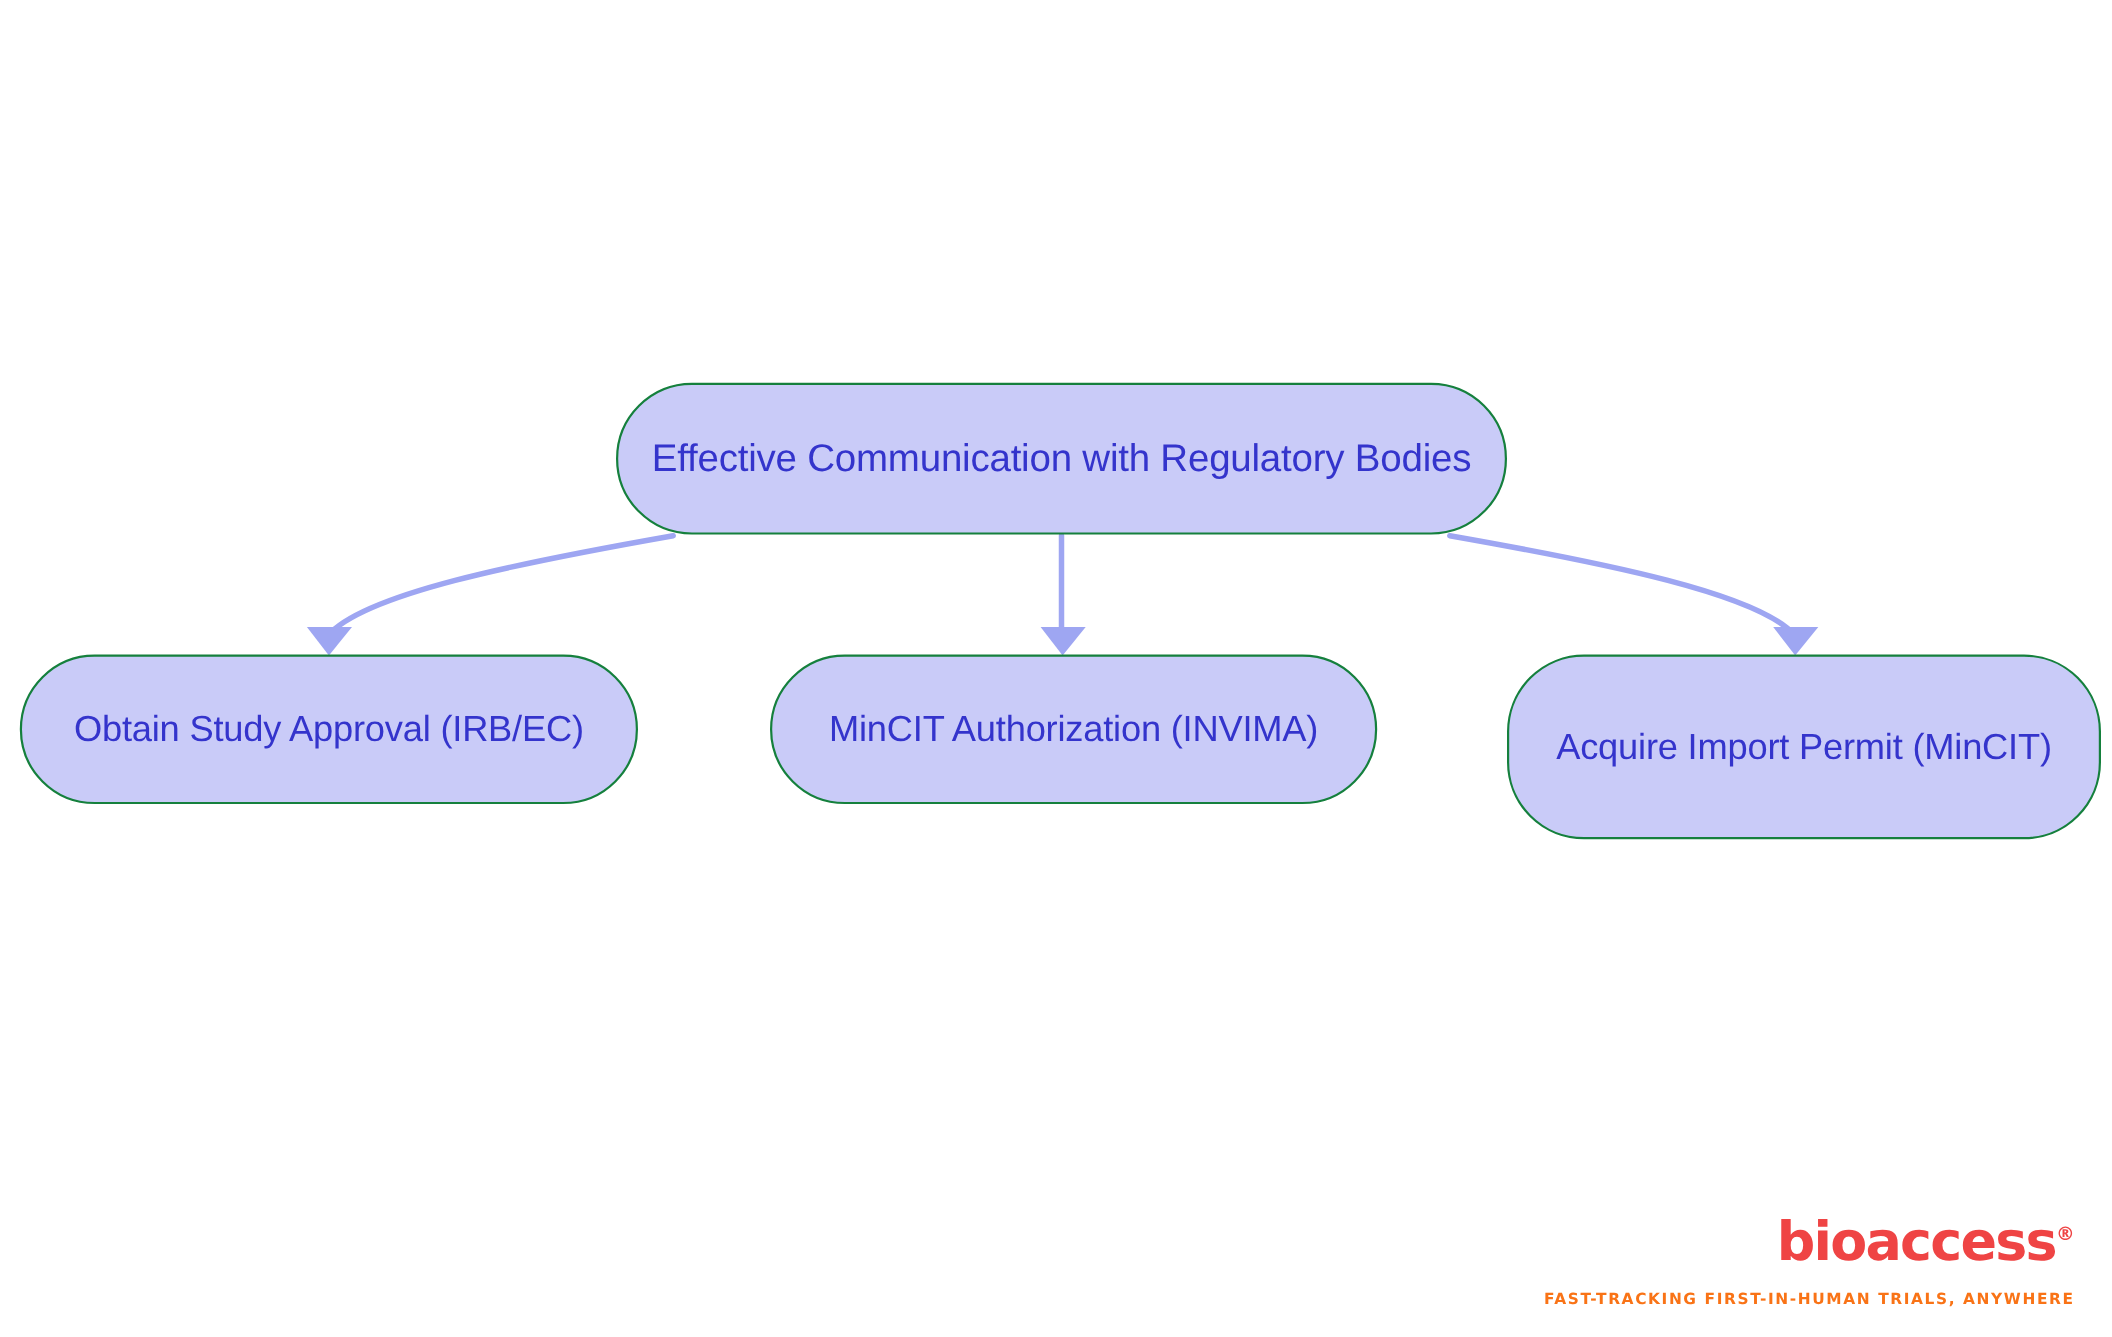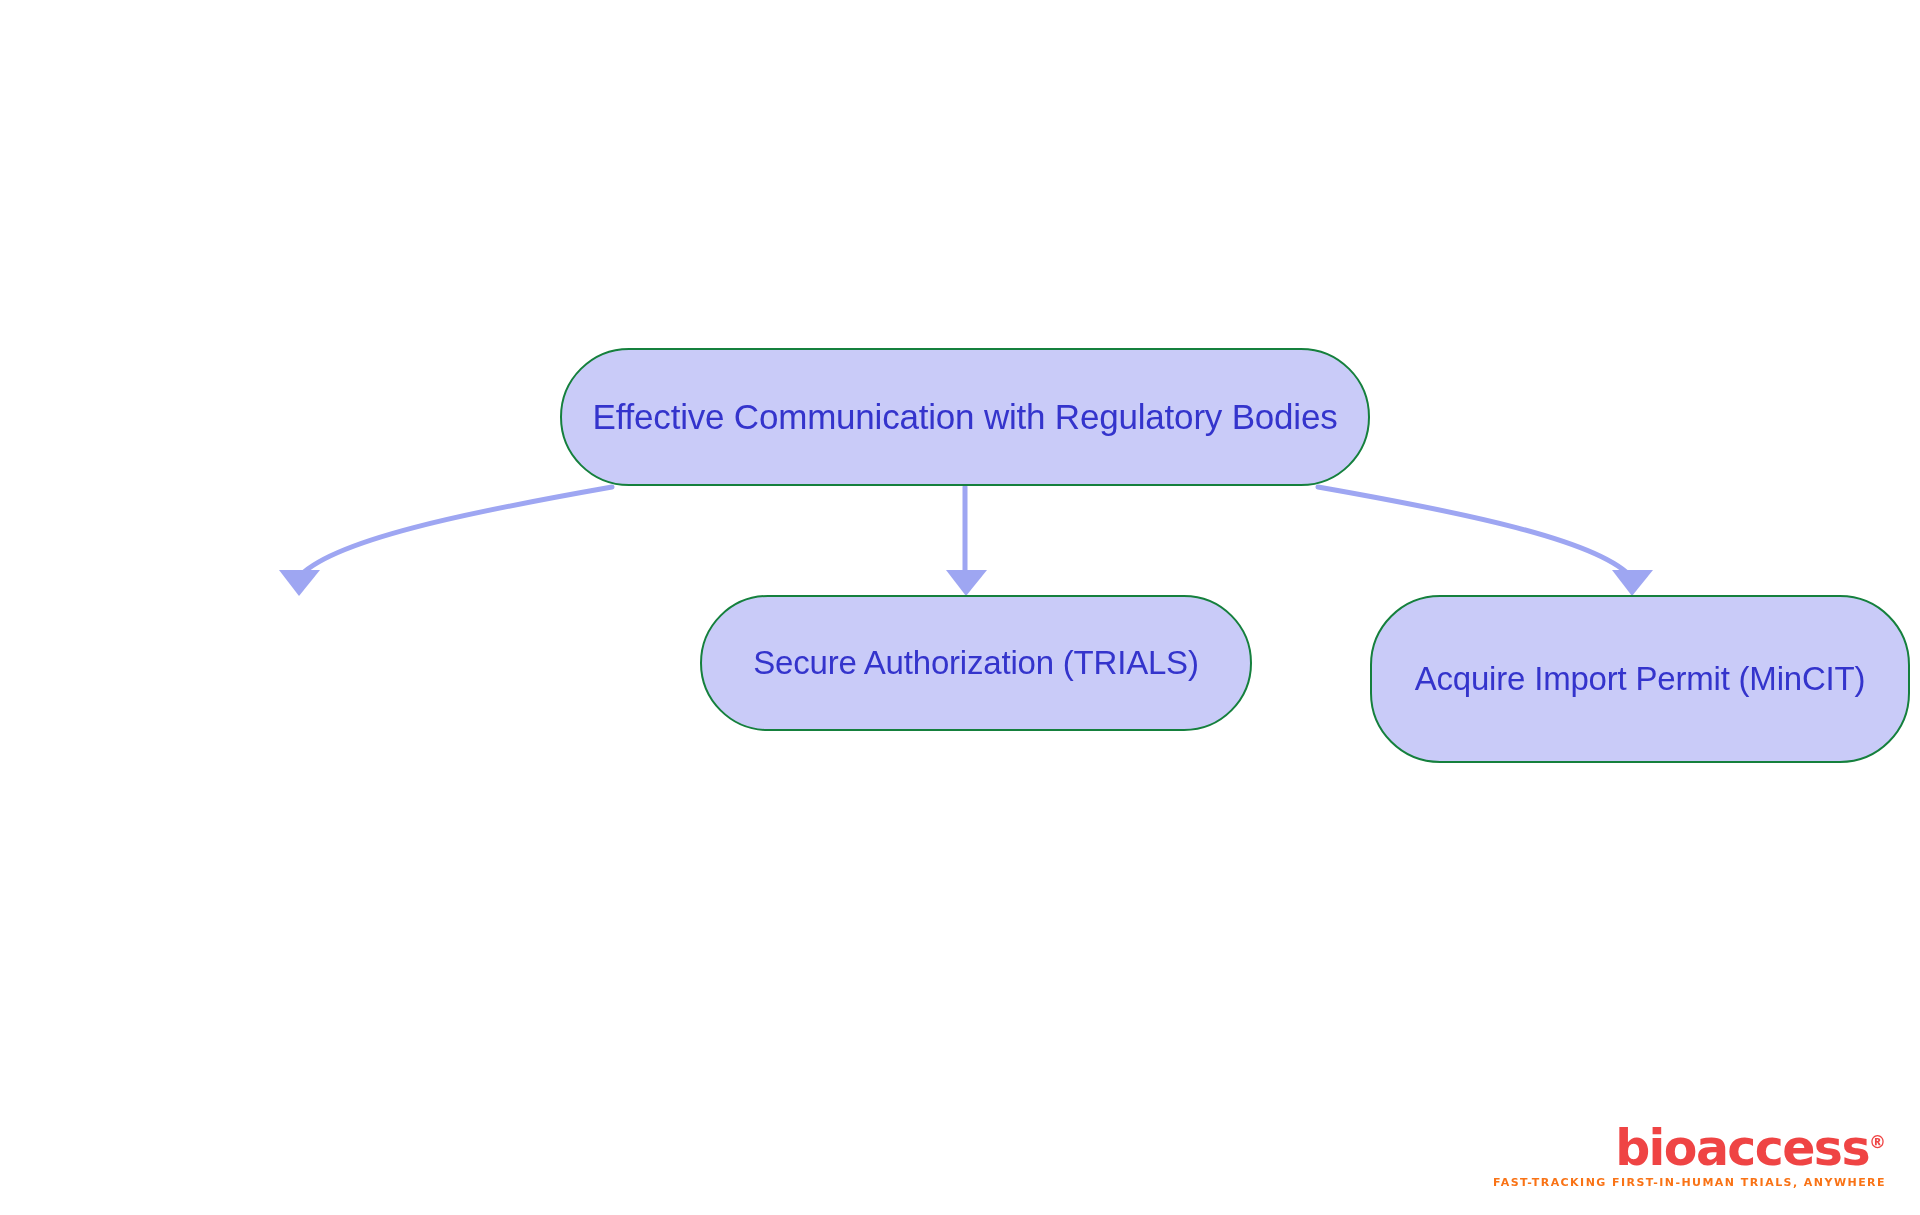--- a/index.html
+++ b/index.html
@@ -94,24 +94,24 @@
   }
   #brand-reg {
     font-size: 17px;
     vertical-align: super;
     letter-spacing: 0;
     font-weight: 700;
   }
   #brand-tagline {
     display: block;
     font-family: "DejaVu Sans", sans-serif;
-    font-size: 11px;
+    font-size: 14px;
     color: #f97316;
     letter-spacing: 1.45px;
-    margin-top: 3px;
+    margin-top: 20px;
     font-weight: 600;
     white-space: nowrap;
   }
 </style>
 </head>
 <body>
 
 <div id="canvas">
 
   <svg id="edges" viewBox="0 0 1920 1215" width="1920" height="1215" xmlns="http://www.w3.org/2000/svg">
@@ -129,23 +129,26 @@
     <g>
       <path d="M 1318 487 C 1460 512, 1600 540, 1632 578" fill="none" stroke="#9ea6f2" stroke-width="5" stroke-linecap="round"></path>
       <polygon points="1612,570 1653,570 1632,596" fill="#9ea6f2"></polygon>
     </g>
   </svg>
 
   <div class="node" id="node-root">
     <span class="node-label">Effective Communication with Regulatory Bodies</span>
   </div>
 
+  <div class="node" id="node-child-0">
+    <span class="node-label">Obtain Study Approval (IRB/EC)</span>
+  </div>
 
   <div class="node" id="node-child-1">
-    <span class="node-label">Secure Authorization (TRIALS)</span>
+    <span class="node-label">MinCIT Authorization (INVIMA)</span>
   </div>
 
   <div class="node" id="node-child-2">
     <span class="node-label">Acquire Import Permit (MinCIT)</span>
   </div>
 
   <div id="brand">
     <span id="brand-word"><span>bioaccess</span><span id="brand-reg">®</span></span>
     <span id="brand-tagline">FAST-TRACKING FIRST-IN-HUMAN TRIALS, ANYWHERE</span>
   </div>

